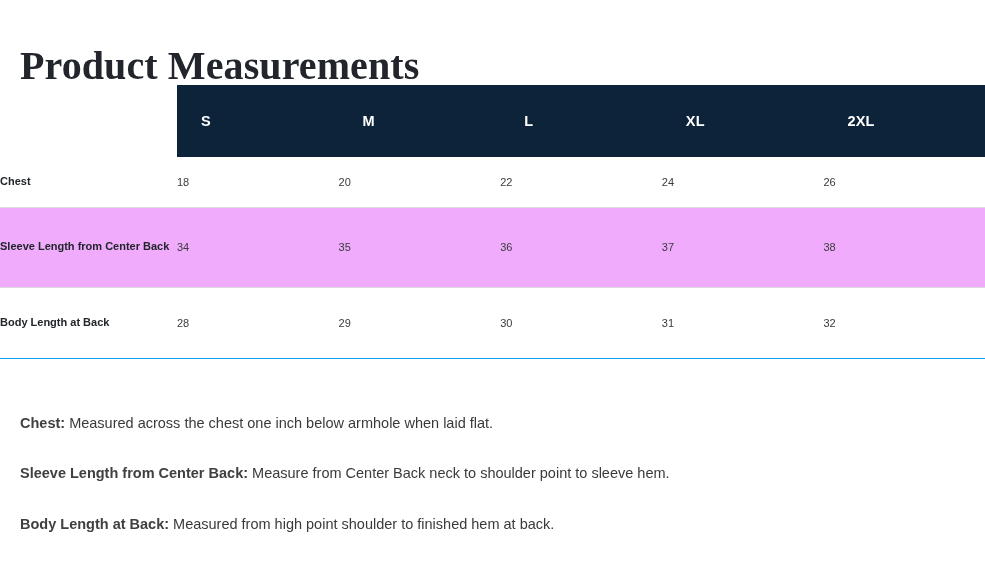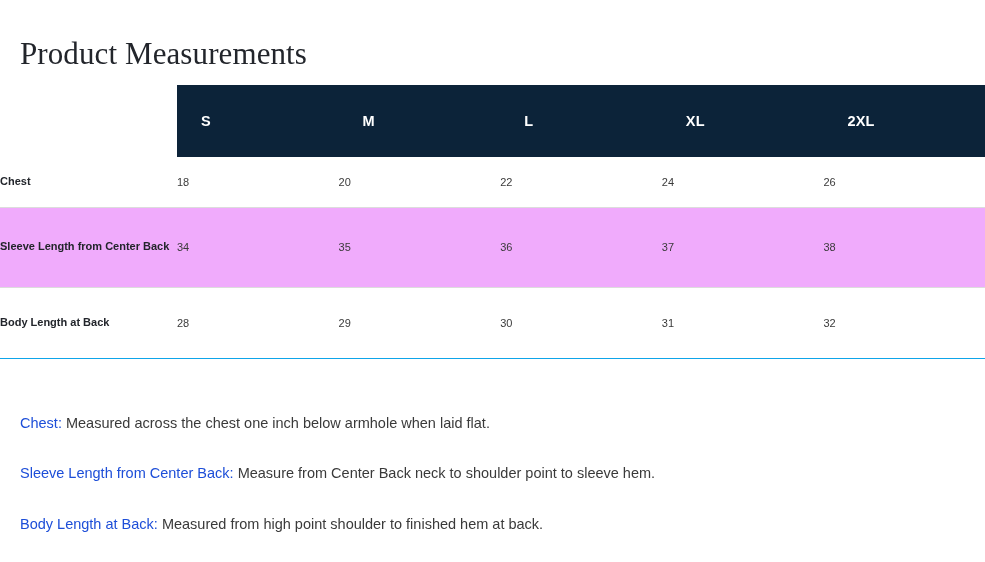--- a/index.html
+++ b/index.html
@@ -21,22 +21,22 @@
     height: 562px;
     box-sizing: border-box;
   }
 
   
   .page-title {
     position: absolute;
     left: 20px;
     top: 14px;
     font-family: "Liberation Serif", "DejaVu Serif", serif;
-    font-size: 31px;
-    font-weight: 400;
+    font-size: 40px;
+    font-weight: 700;
     letter-spacing: 0.1px;
     color: #22252b;
     line-height: 1.25;
     white-space: nowrap;
   }
 
   
   .measure-table {
     position: absolute;
     left: 0px;
@@ -115,22 +115,22 @@
   }
   .note {
     font-size: 14.5px;
     color: #3a3a3a;
     line-height: 1.5;
     margin-bottom: 29px;
     white-space: nowrap;
   }
   .note:last-child { margin-bottom: 0; }
   .note b {
-    font-weight: 400;
-    color: #1d4ed8;
+    font-weight: 700;
+    color: #404040;
   }
 </style>
 </head>
 <body>
 
 <div class="page">
 
   <h1 class="page-title">Product Measurements</h1>
 
   <table class="measure-table">

